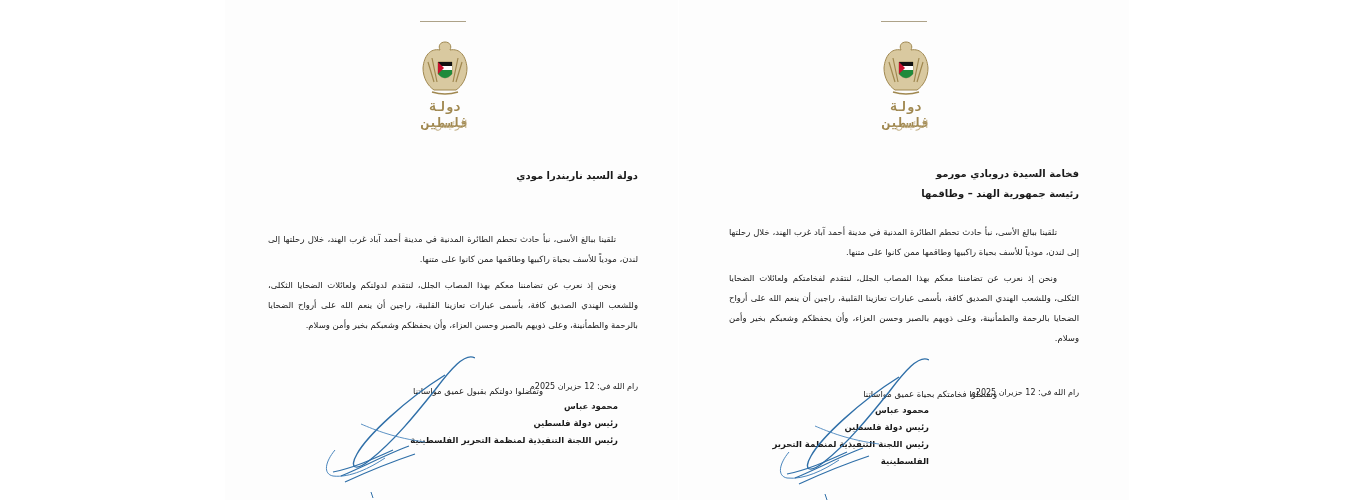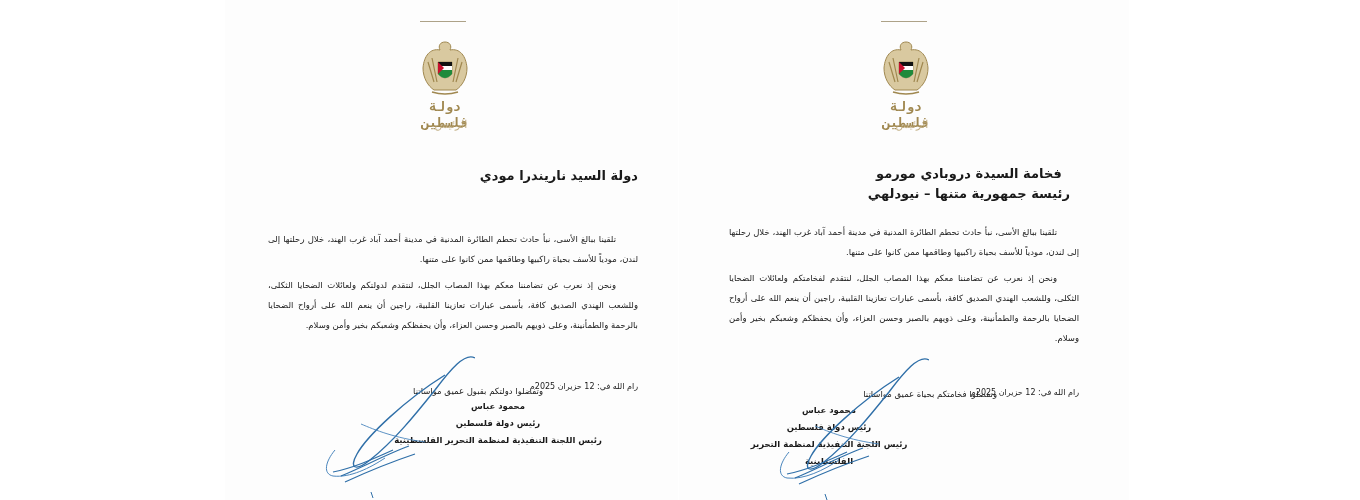--- a/index.html
+++ b/index.html
@@ -32,40 +32,40 @@
       position: absolute; top: 86px; left: -4px; width: 78px;
       text-align: center; font-family: Liberation Mono, monospace;
       font-size: 13px; font-weight: bold; color: #a08850; line-height: 16px;
     }
     .emblem .presidency {
       position: absolute; top: 104px; left: 6px; width: 70px;
       text-align: center; font-family: "DejaVu Serif", serif;
       font-size: 11px; color: #b7a170; line-height: 14px; opacity: .85;
     }
 
-    .addressee { position: absolute; font-size: 13px; font-weight: bold; line-height: 20px; text-align: right; }
+    .addressee { position: absolute; font-size: 10px; font-weight: bold; line-height: 20px; text-align: right; }
     .p1 .addressee { top: 166px; right: 40px; }
-    .p2 .addressee { top: 164px; right: 59px; text-align: center; }
+    .p2 .addressee { top: 164px; right: 50px; }
 
     .body-text { position: absolute; font-size: 8.5px; line-height: 20px; text-align: justify; text-align-last: right; }
     .p1 .para1 { top: 229px; right: 40px; width: 370px; }
     .p1 .para2 { top: 275px; right: 40px; width: 370px; }
     .p2 .para1 { top: 222px; right: 50px; width: 350px; }
     .p2 .para2 { top: 268px; right: 50px; width: 350px; }
     .body-text p { text-indent: 22px; }
 
     .closing { position: absolute; font-size: 8.5px; line-height: 16px; margin-top: 29px; }
     .p1 .closing { top: 354px; right: 135px; }
     .p2 .closing { top: 357px; right: 132px; }
 
     .date { position: absolute; font-size: 8px; line-height: 14px; }
     .p1 .date { top: 380px; right: 40px; }
     .p2 .date { top: 386px; right: 50px; }
 
-    .signature-block { position: absolute; font-size: 8.5px; font-weight: bold; line-height: 17px; text-align: center; }
+    .signature-block { position: absolute; font-size: 8.5px; font-weight: bold; line-height: 17px; }
     .p1 .signature-block { top: 398px; right: 60px; width: 240px; }
     .p2 .signature-block { top: 402px; right: 200px; width: 200px; }
 
     .sig-svg { position: absolute; pointer-events: none; }
     .p1 .sig-svg { left: 50px; top: 350px; }
     .p2 .sig-svg { left: 50px; top: 352px; }
   </style>
 </head>
 <body>
 
@@ -129,21 +129,21 @@
         <path d="M18 32 L32 32 L32 36 Q25 44 18 36 Z" fill="#1f8a3b"></path>
         <path d="M18 24 L24 30 L18 36 Z" fill="#c8102e"></path>
         <path d="M12 54 Q25 58 38 54" stroke="#a08850" stroke-width="1.5" fill="none"></path>
       </svg>
       <div class="state-name">دولة فلسطين</div>
       <div class="presidency">الرئيس</div>
     </div>
 
     <div class="addressee">
       <div>فخامة السيدة دروبادي مورمو</div>
-      <div>رئيسة جمهورية متنها – نيودلهي</div>
+      <div>رئيسة جمهورية الهند – وطاقمها</div>
     </div>
 
     <div class="body-text para1">
       <p>تلقينا ببالغ الأسى، نبأ حادث تحطم الطائرة المدنية في مدينة أحمد آباد غرب الهند، خلال رحلتها إلى لندن، مودياً للأسف بحياة راكبيها وطاقمها ممن كانوا على متنها.</p>
     </div>
     <div class="body-text para2">
       <p>ونحن إذ نعرب عن تضامننا معكم بهذا المصاب الجلل، لنتقدم لفخامتكم ولعائلات الضحايا الثكلى، وللشعب الهندي الصديق كافة، بأسمى عبارات تعازينا القلبية، راجين أن ينعم الله على أرواح الضحايا بالرحمة والطمأنينة، وعلى ذويهم بالصبر وحسن العزاء، وأن يحفظكم وشعبكم بخير وأمن وسلام.</p>
     </div>
 
     <div class="closing">وتفضلوا فخامتكم بحياة عميق مواساتنا</div>

